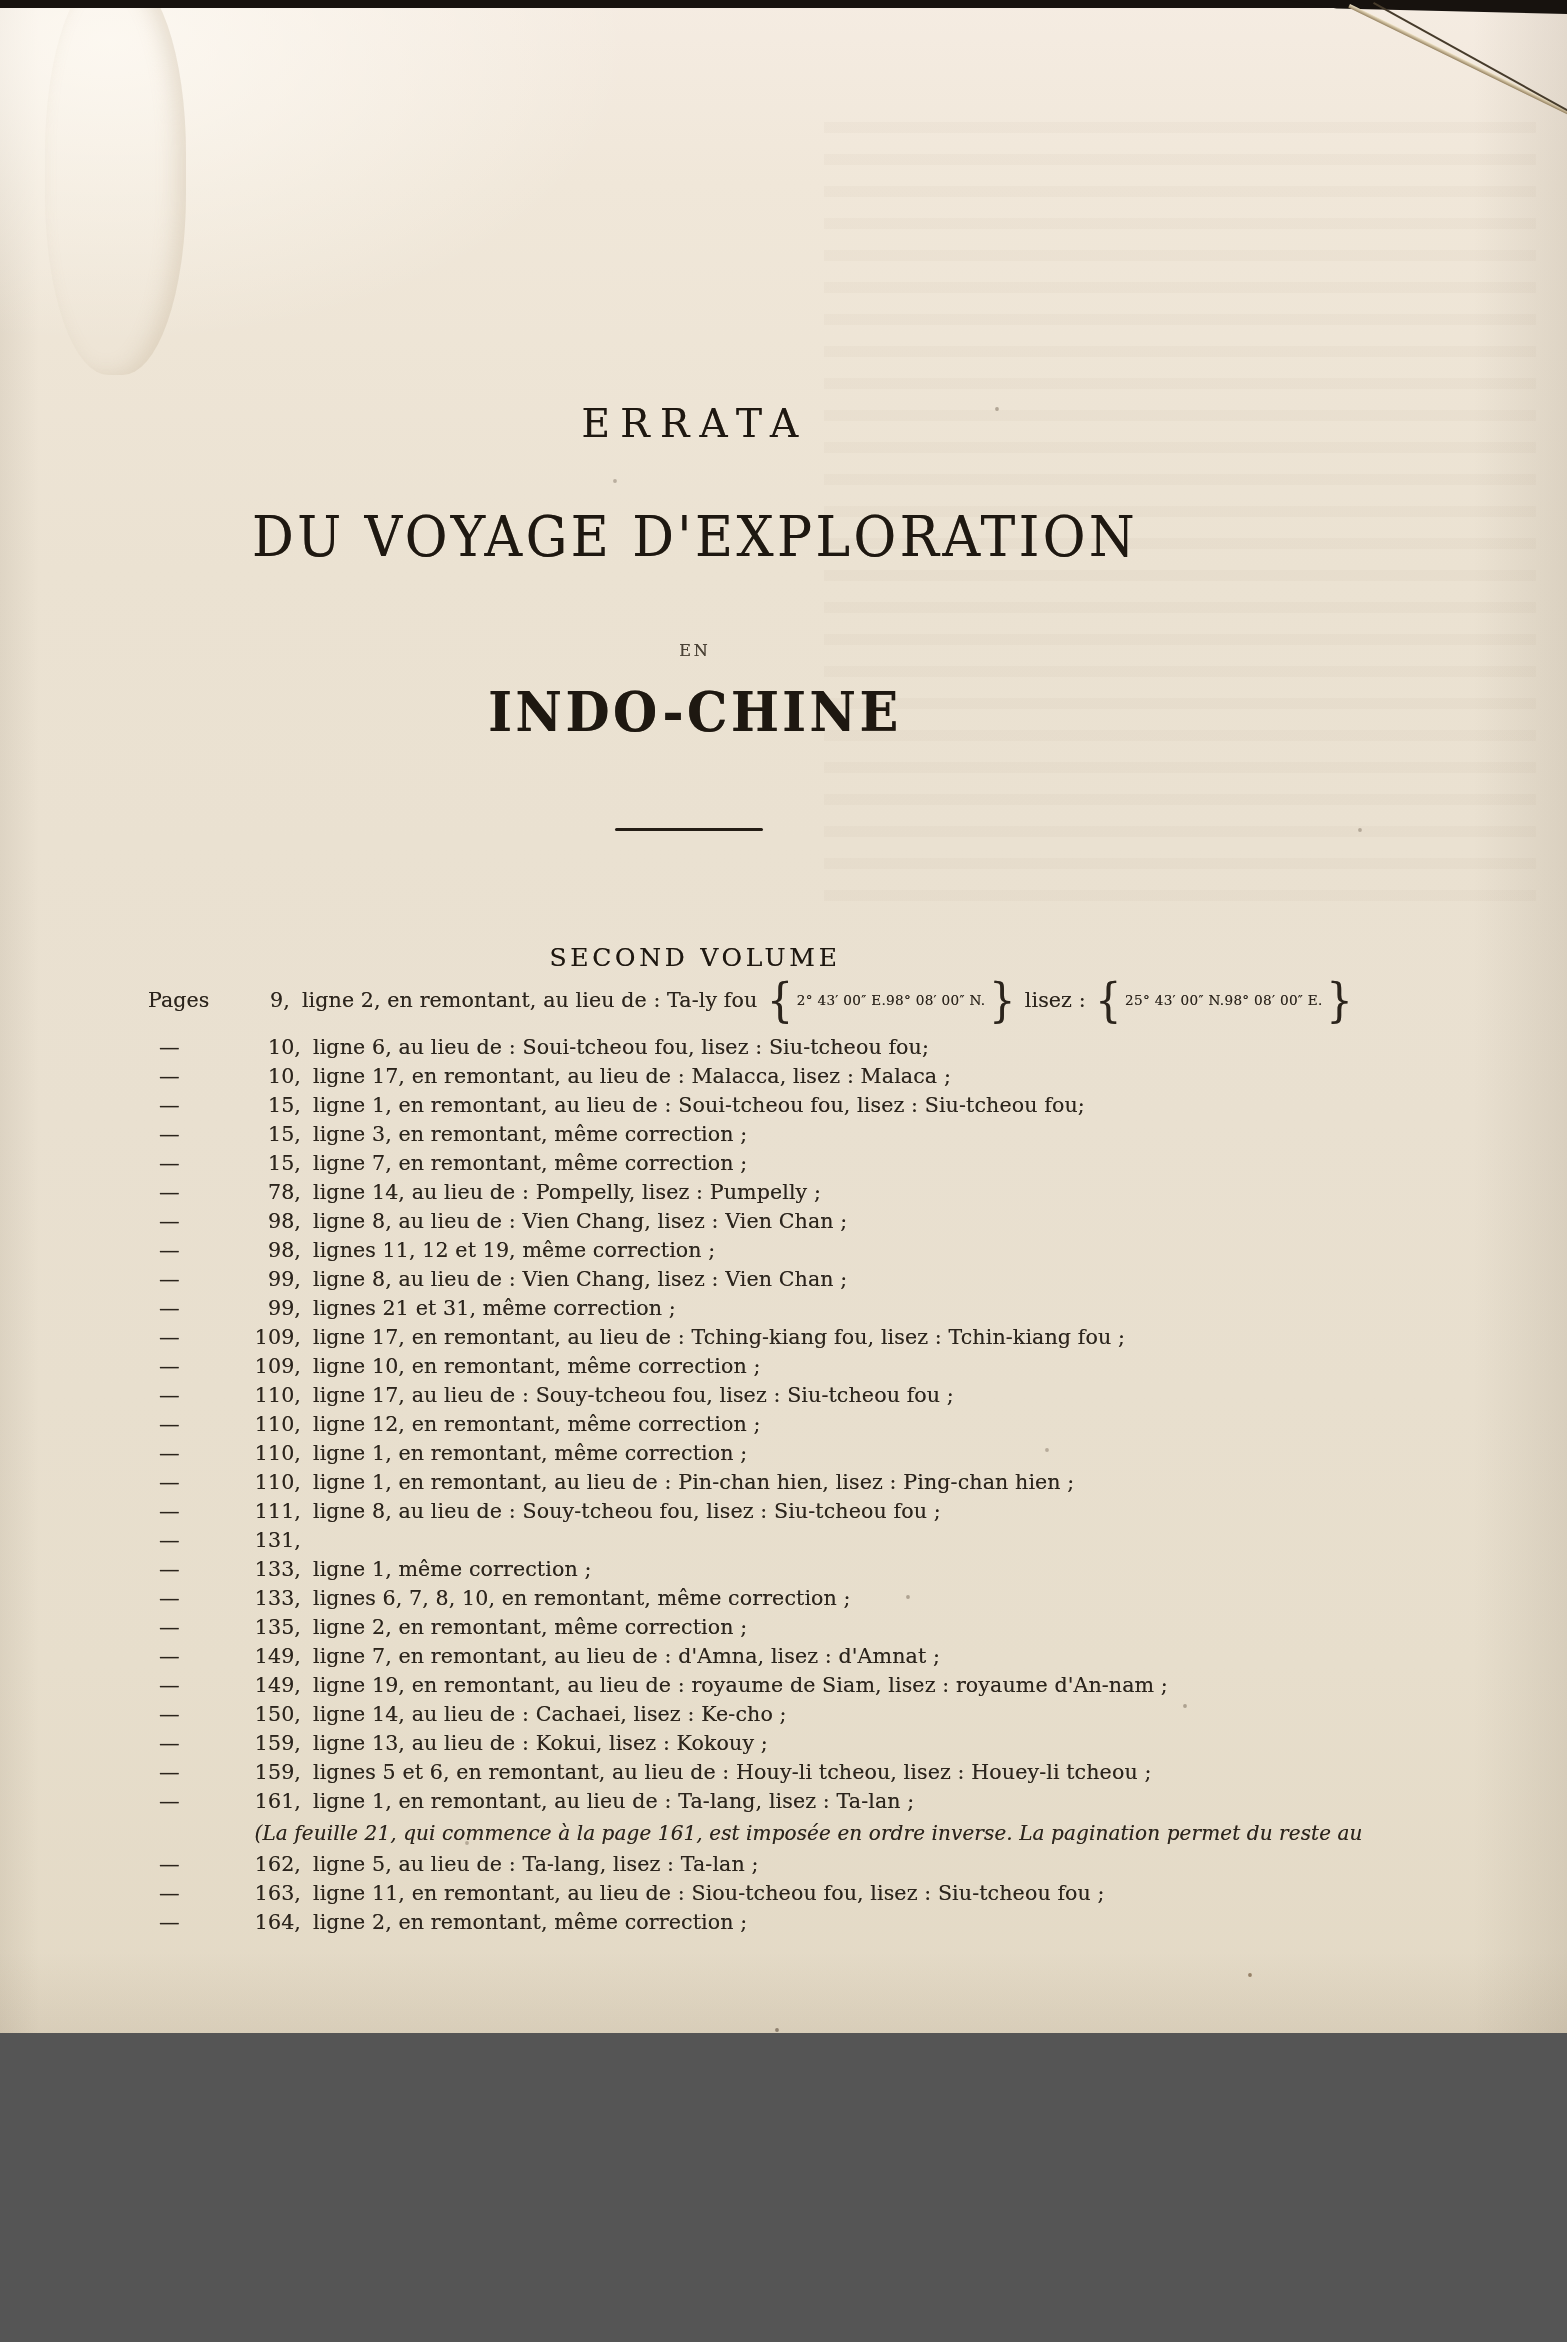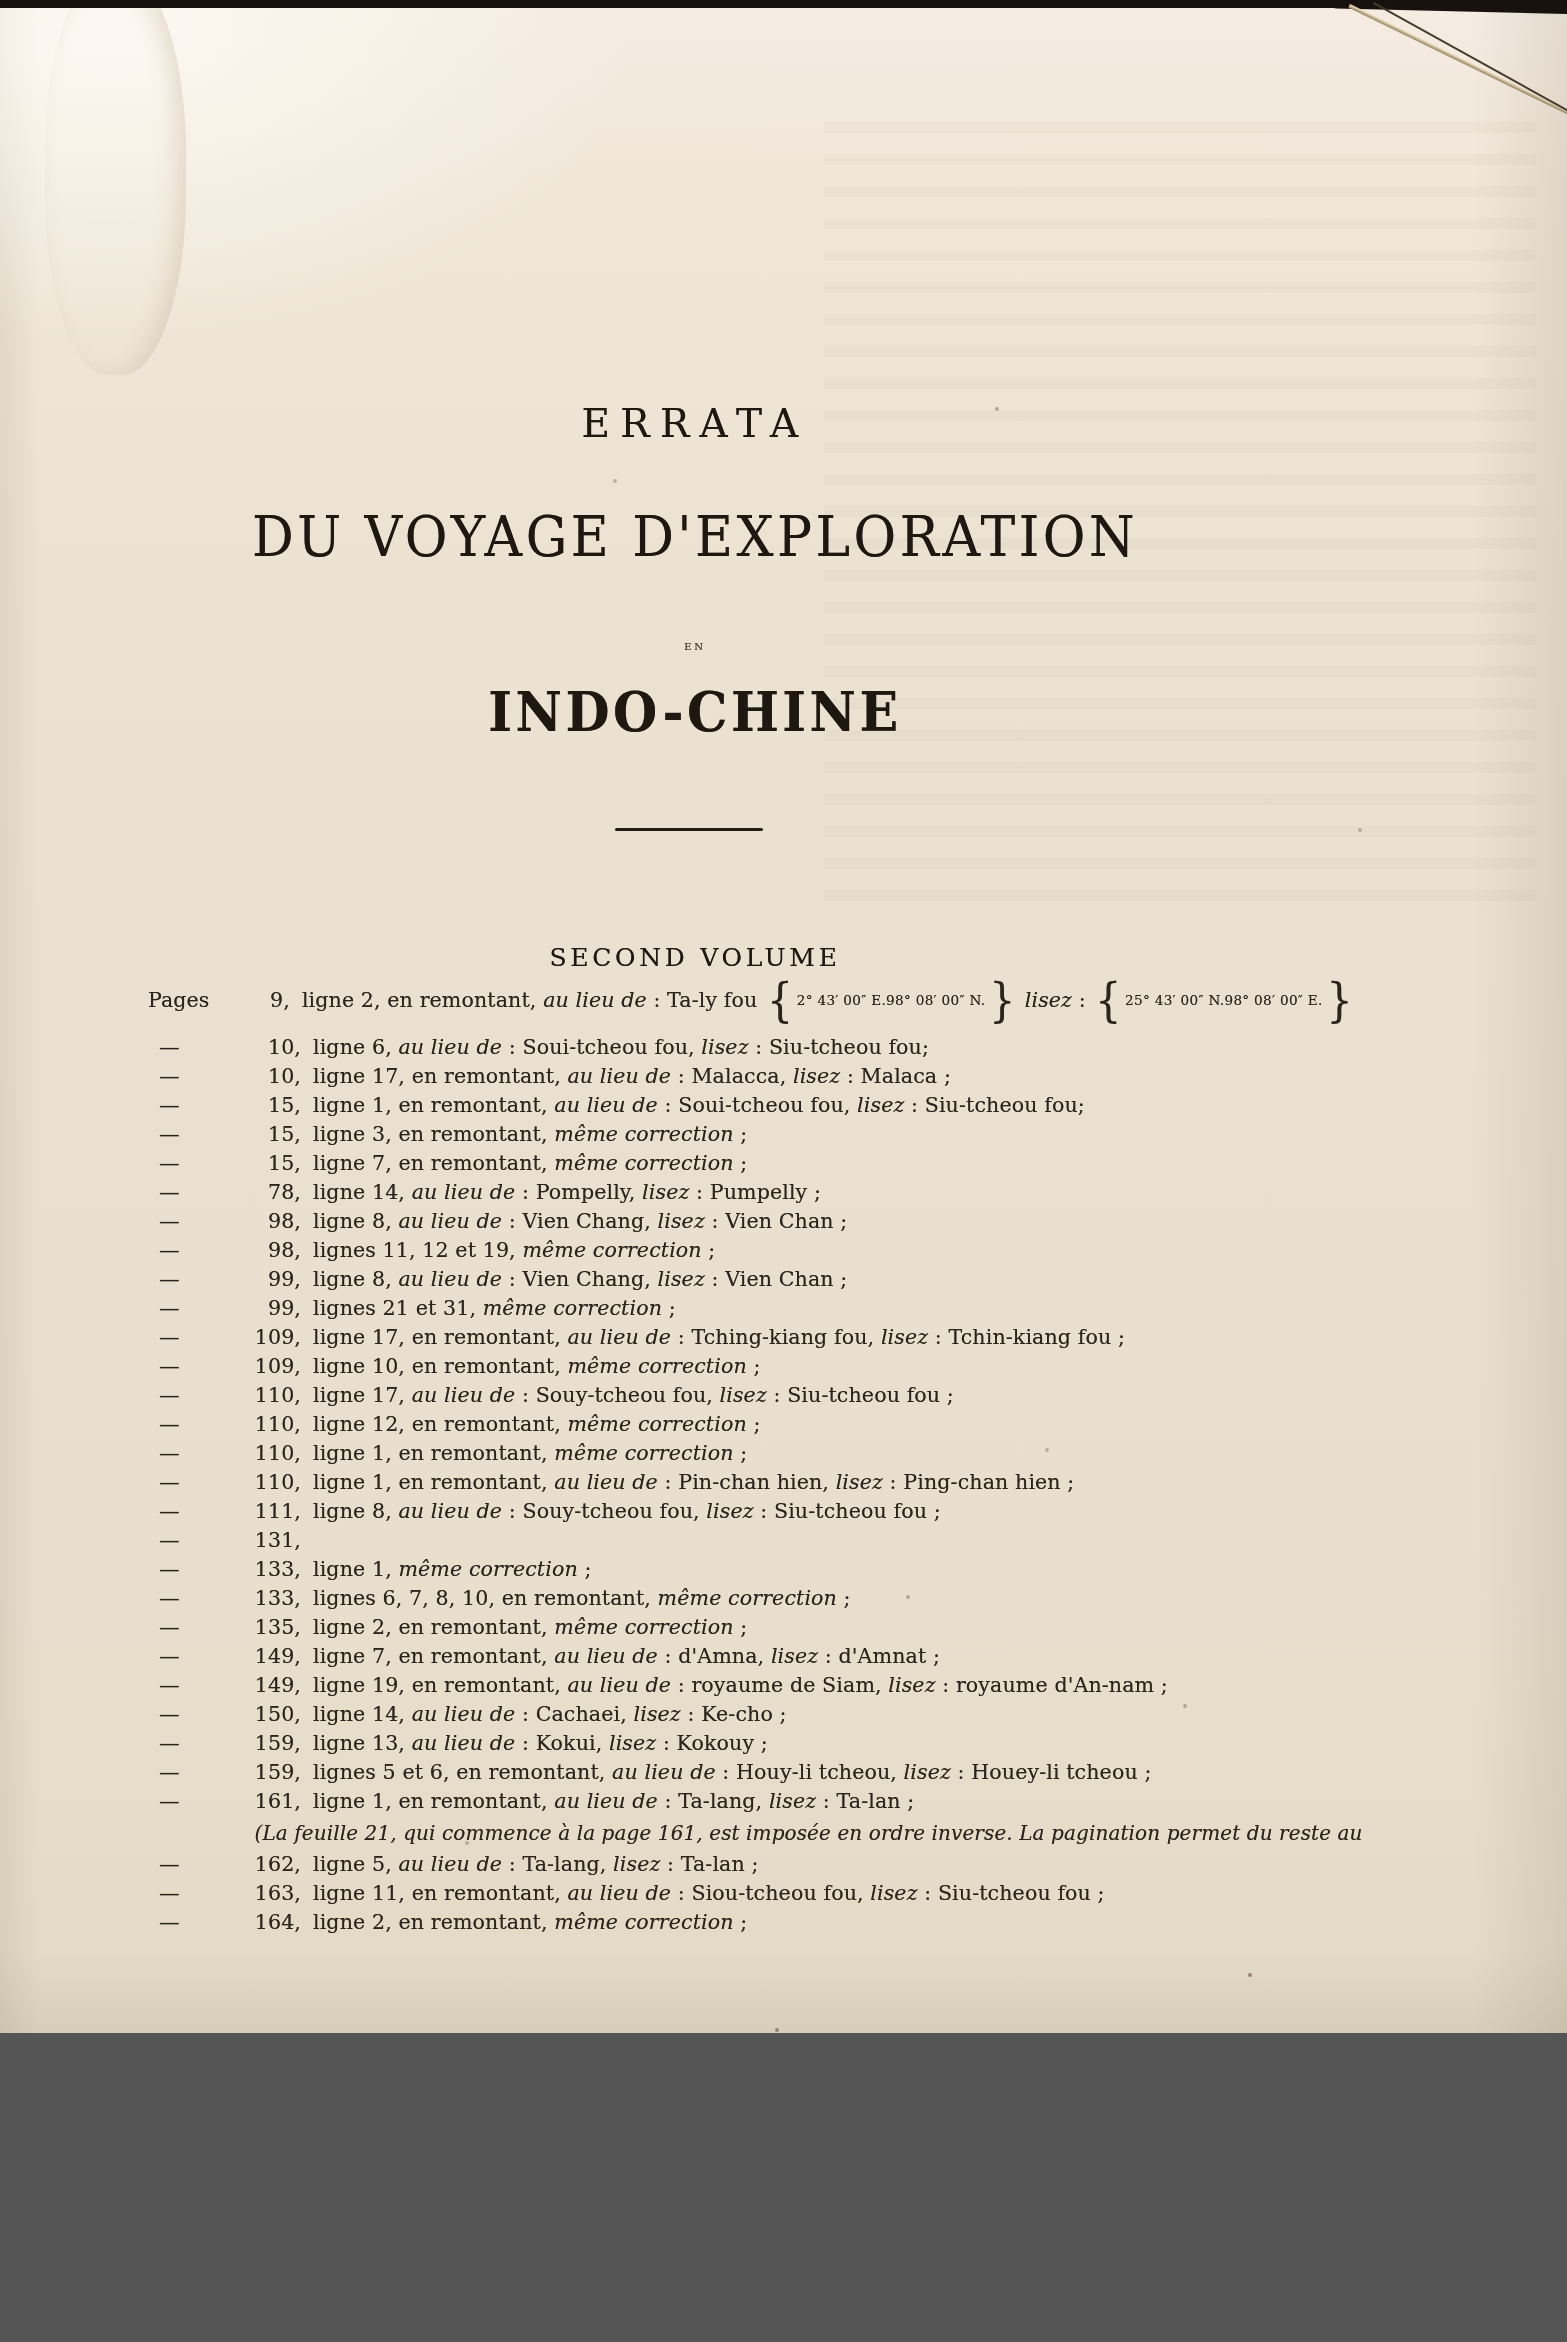--- a/index.html
+++ b/index.html
@@ -34,34 +34,34 @@
       907px 1596px 0 0.9px rgba(70,52,35,.35), 1249px 1974px 0 0.9px rgba(90,60,30,.55),
       84px 2330px 0 0.9px rgba(70,52,35,.4), 988px 2211px 0 0.9px rgba(70,52,35,.45),
       815px 2239px 0 0.9px rgba(70,52,35,.35), 1359px 829px 0 0.9px rgba(70,52,35,.3),
       996px 408px 0 0.9px rgba(70,52,35,.35), 614px 480px 0 0.9px rgba(70,52,35,.3),
       1046px 1449px 0 0.9px rgba(70,52,35,.3), 1184px 1705px 0 0.9px rgba(70,52,35,.35),
       466px 1842px 0 0.9px rgba(70,52,35,.3);}
   .heading{position:absolute;left:133px;width:1124px;text-align:center;color:#1e1811;
     text-shadow:0 0 0.5px rgba(35,25,15,.65);white-space:nowrap;}
   .h-errata{top:401px;font-size:39px;letter-spacing:10.3px;}
   .h-main{top:504px;font-size:56px;letter-spacing:3.7px;transform:scaleX(.93);}
-  .h-en{top:641px;font-size:10px;letter-spacing:2.8px;color:#4a4236;}
+  .h-en{top:641px;font-size:16px;letter-spacing:2.8px;color:#4a4236;}
   .h-indo{top:680px;font-size:54px;font-weight:bold;letter-spacing:3.7px;transform:scaleX(.94);}
   .rule{position:absolute;left:615px;top:828px;width:148px;height:2.8px;background:#241d15;border-radius:1.9px;}
   .h-volume{top:943px;font-size:25px;letter-spacing:3.7px;}
   .elist{position:absolute;left:146px;top:980px;width:1255px;font-size:20.6px;line-height:29px;
     letter-spacing:0.1px;text-shadow:0 0 0.4px rgba(43,36,28,.55);}
   .row{display:flex;align-items:baseline;min-height:29px;}
   .row.tall{align-items:center;margin-bottom:12px;}
   .marker{flex:0 0 75px;padding-left:1.9px;}
   .row:not(:first-child) .marker{padding-left:13px;letter-spacing:-1.9px;}
   .num{flex:0 0 67px;text-align:right;}
   .rtext{margin-left:12px;display:inline-flex;flex-wrap:nowrap;align-items:center;white-space:pre;}
   .row:not(.tall) .rtext{display:inline;}
-  .it{font-style:italic;}
+  .it{}
   .bgroup{display:inline-flex;align-items:center;margin:0 2.8px;}
   .brace{font-size:41px;line-height:1;font-weight:400;transform:scaleY(1.15);color:#2b241c;}
   .bstack{display:inline-flex;flex-direction:row;font-size:13.6px;line-height:1.3;
     padding:0 3.7px;letter-spacing:0.3px;text-align:left;}
   .note{margin:2.8px 0 2.8px 86px;font-style:italic;font-size:20px;line-height:28px;}
   .note-line.first{padding-left:22.5px;}
 </style>
 </head>
 <body>
 

